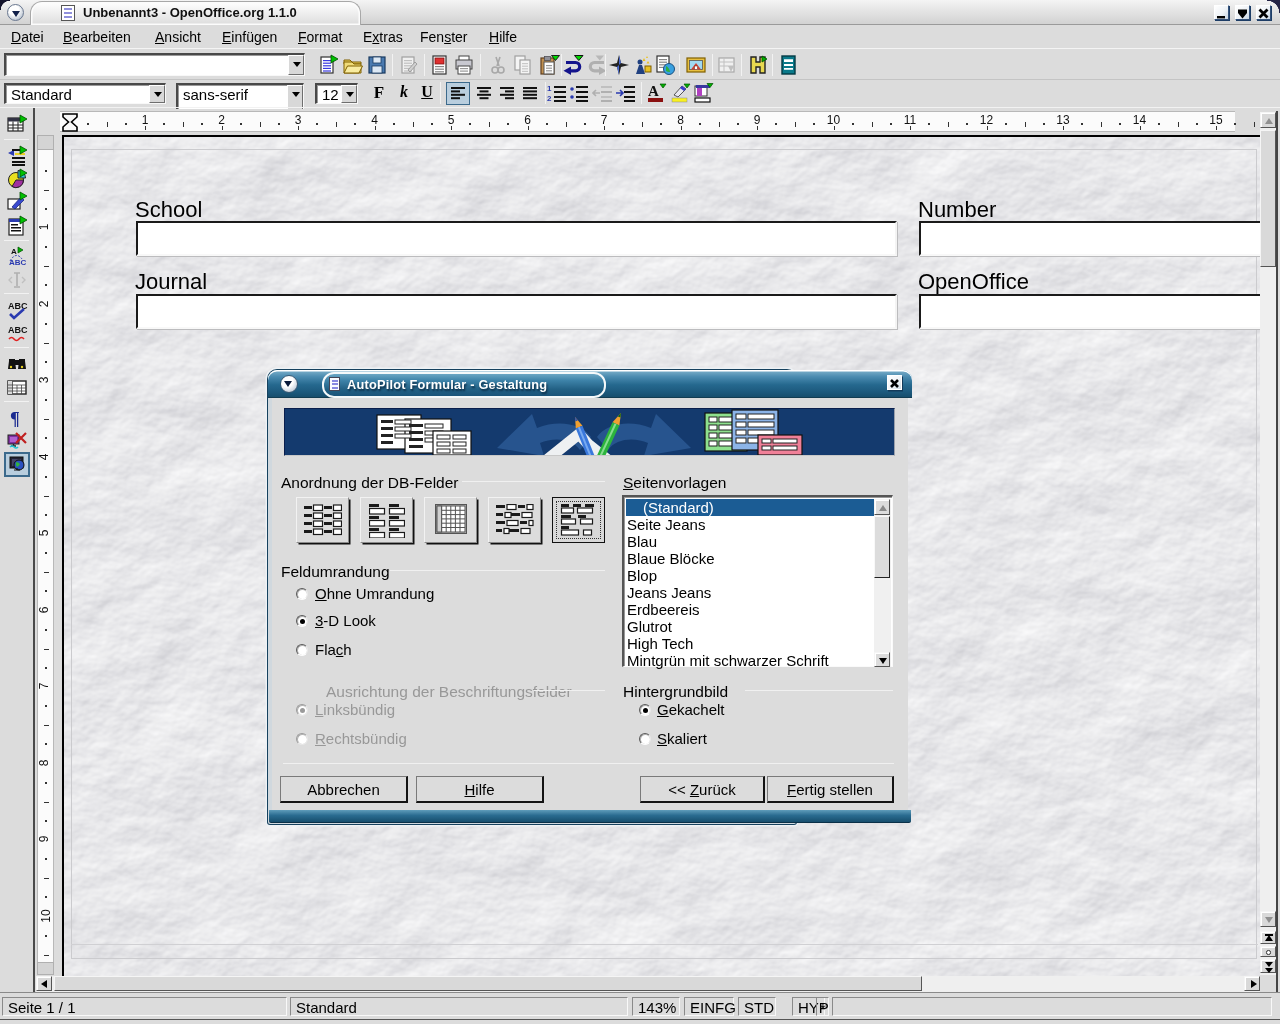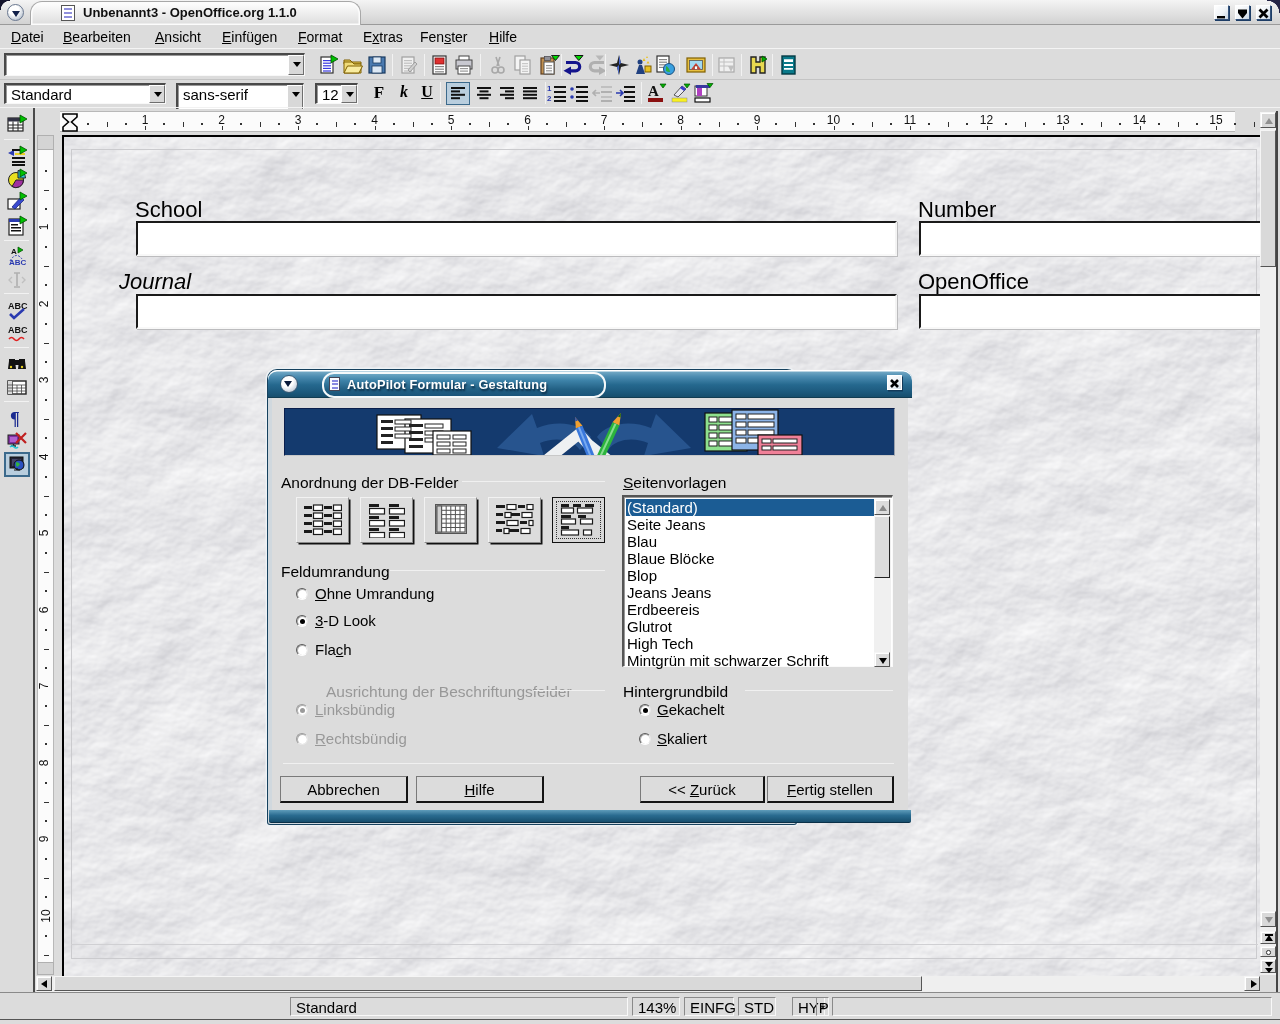--- a/index.html
+++ b/index.html
@@ -725,20 +725,21 @@
   <div class="sbtn" style="left:0; top:0; width:16px; height:15px;">
       <div class="tri" style="left:4px; top:3px; border-top:4px solid transparent; border-bottom:4px solid transparent; border-right:6px solid #000;"></div>
     </div>
   <div class="sthumb" style="left:18px; top:0; width:868px; height:15px;"></div>
   <div class="sbtn" style="left:1208px; top:0; width:16px; height:15px;">
       <div class="tri" style="left:6px; top:3px; border-top:4px solid transparent; border-bottom:4px solid transparent; border-left:6px solid #000;"></div>
     </div>
 </div>
 
 <div id="statusbar">
+  <div class="scell" style="left:2px; width:285px;">Seite 1 / 1</div>
   <div class="scell" style="left:290px; width:338px;">Standard</div>
   <div class="scell" style="left:632px; width:48px;">143%</div>
   <div class="scell" style="left:684px; width:50px;text-align:right;">EINFG</div>
   <div class="scell" style="left:738px; width:38px;">STD</div>
   <div class="scell" style="left:780px; width:33px;margin-left:12px;">HYP</div>
   <div class="scell" style="left:816px; width:13px; padding:2px 0 0 3px;">*</div>
   <div class="scell" style="left:832px; width:440px;"></div>
 </div>
 <div id="statusbottom"></div>
 <div style="position:absolute; left:1276px; top:111px; width:2px; height:881px; background:#444444;"></div>
@@ -758,21 +759,21 @@
         </feComponentTransfer>
       </filter>
       <rect width="1200" height="840" filter="url(#paper)"></rect>
     </svg>
     <div id="bounds"></div>
     <div style="position:absolute; left:7px; top:807px; width:1187px; height:1px; background:#d0d0d3;"></div>
     <div class="flabel" style="left:71px; top:60px;">School</div>
     <div class="finput" style="left:72px; top:84px; width:761px;"></div>
     <div class="flabel" style="left:854px; top:60px;">Number</div>
     <div class="finput" style="left:855px; top:84px; width:348px;"></div>
-    <div class="flabel" style="left:55px; top:132px;font-style:italic;">Journal</div>
+    <div class="flabel" style="left:71px; top:132px;">Journal</div>
     <div class="finput" style="left:72px; top:157px; width:761px;"></div>
     <div class="flabel" style="left:854px; top:132px;">OpenOffice</div>
     <div class="finput" style="left:855px; top:157px; width:348px;"></div>
   </div>
 </div>
 
 <div id="dialog">
   <div id="dlg-title"></div>
   <div id="dlg-tab"></div>
   <div id="dlg-round"></div>
@@ -973,21 +974,21 @@
             <rect x="1.5" y="26" width="17" height="5"></rect>
             <rect x="23.5" y="26" width="8" height="5"></rect>
           </g>
     </svg>
       </div>
 
     <div class="glabel" style="left:351px; top:76px;"><u>S</u>eitenvorlagen</div>
 
     <div id="listbox">
       <div id="lbsel"></div>
-      <div class="litem" style="top:2px; color:#fff;">(Standard)</div>
+      <div class="litem" style="top:2px; color:#fff;padding-left:16px;">(Standard)</div>
       <div class="litem" style="top:19px;">Seite Jeans</div>
       <div class="litem" style="top:36px;">Blau</div>
       <div class="litem" style="top:53px;">Blaue Blöcke</div>
       <div class="litem" style="top:70px;">Blop</div>
       <div class="litem" style="top:87px;">Jeans Jeans</div>
       <div class="litem" style="top:104px;">Erdbeereis</div>
       <div class="litem" style="top:121px;">Glutrot</div>
       <div class="litem" style="top:138px;">High Tech</div>
       <div class="litem" style="top:155px;">Mintgrün mit schwarzer Schrift</div>
       <div id="lbscroll">

